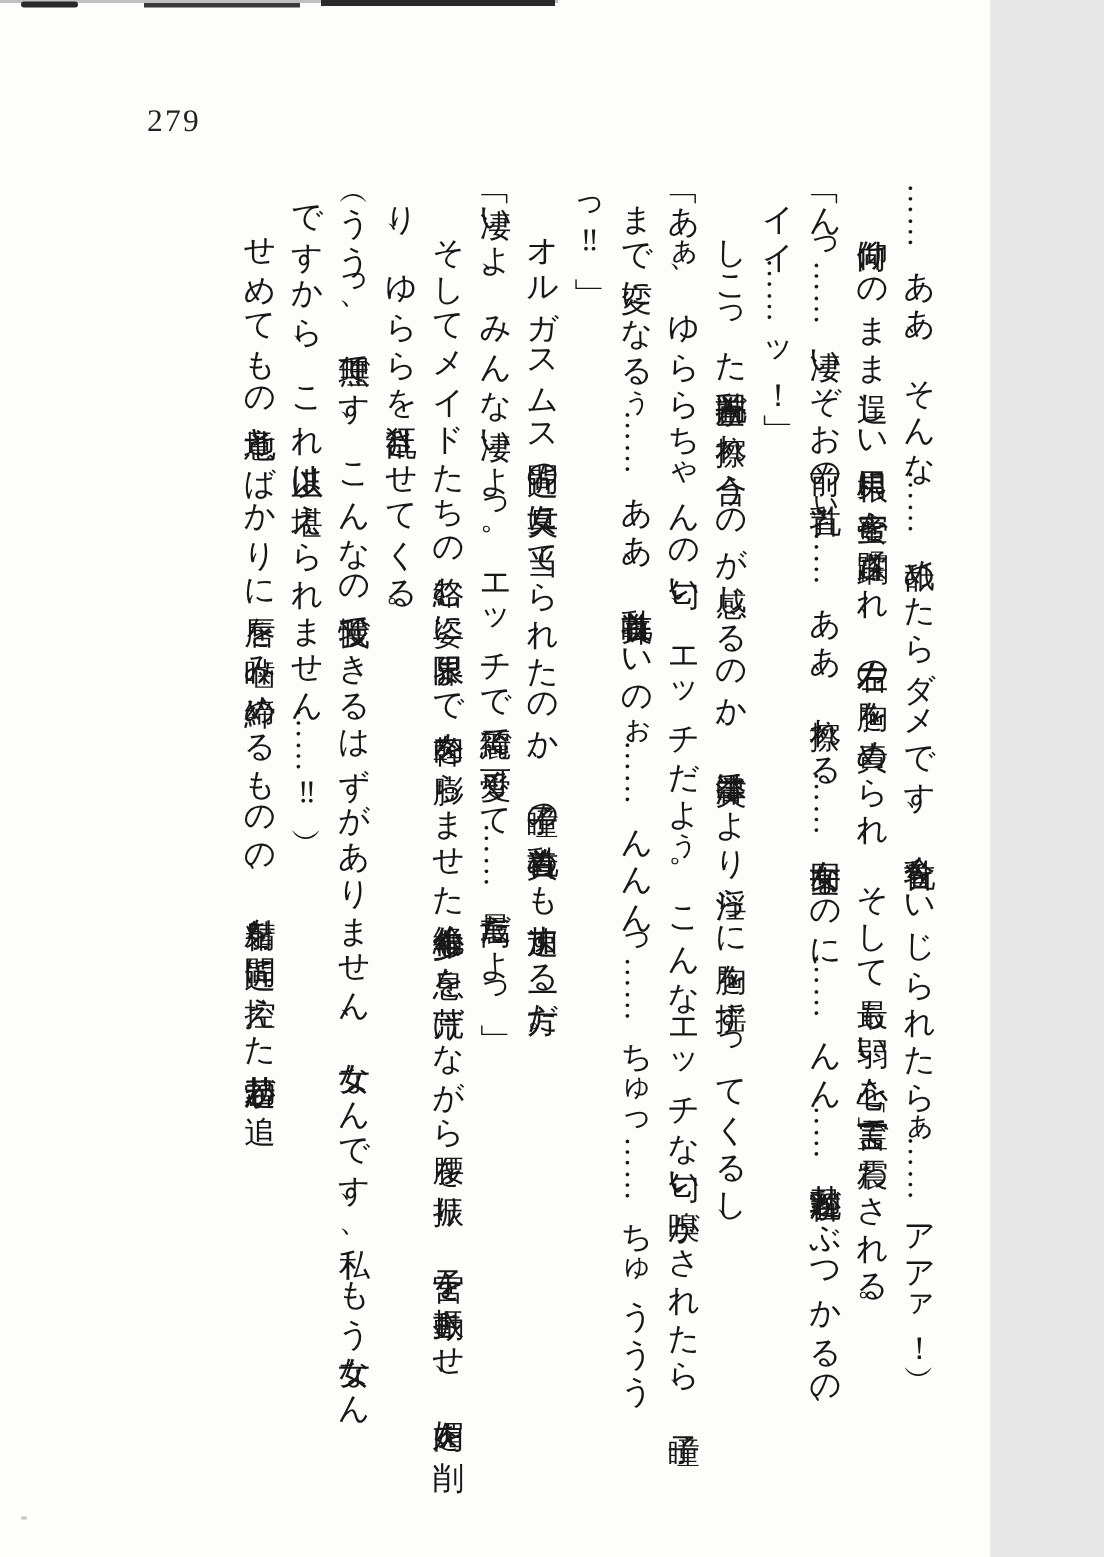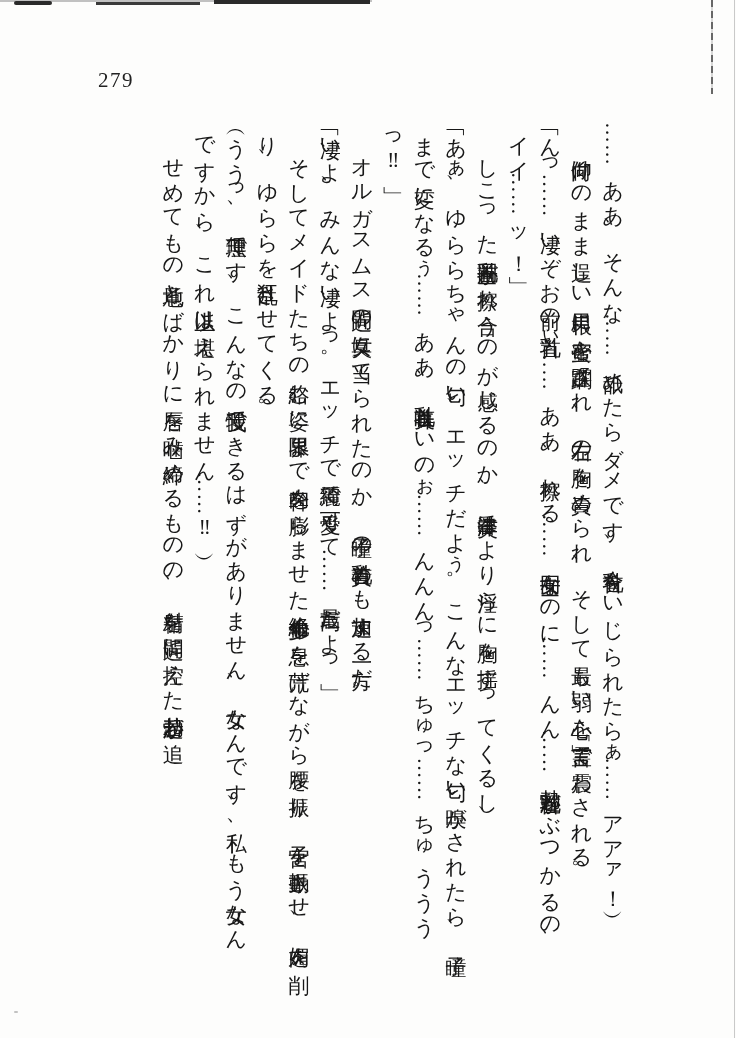--- a/index.html
+++ b/index.html
@@ -2,21 +2,21 @@
 <html lang="ja"><head>
 <meta charset="utf-8">
 <style>
   html, body {
     margin: 0;
     padding: 0;
     background: #e8e8e8;
   }
   .page {
     position: relative;
-    width: 736px;
+    width: 660px;
     height: 1038px;
     background: #fdfdfc;
     overflow: hidden;
     font-family: "Liberation Serif", "DejaVu Serif", serif;
     color: #1c1c1c;
   }
   
   .artifact { position: absolute; background: #2a2a2a; }
   .top-line-faint {
     left: 0; top: 3px; width: 372px; height: 2px;

